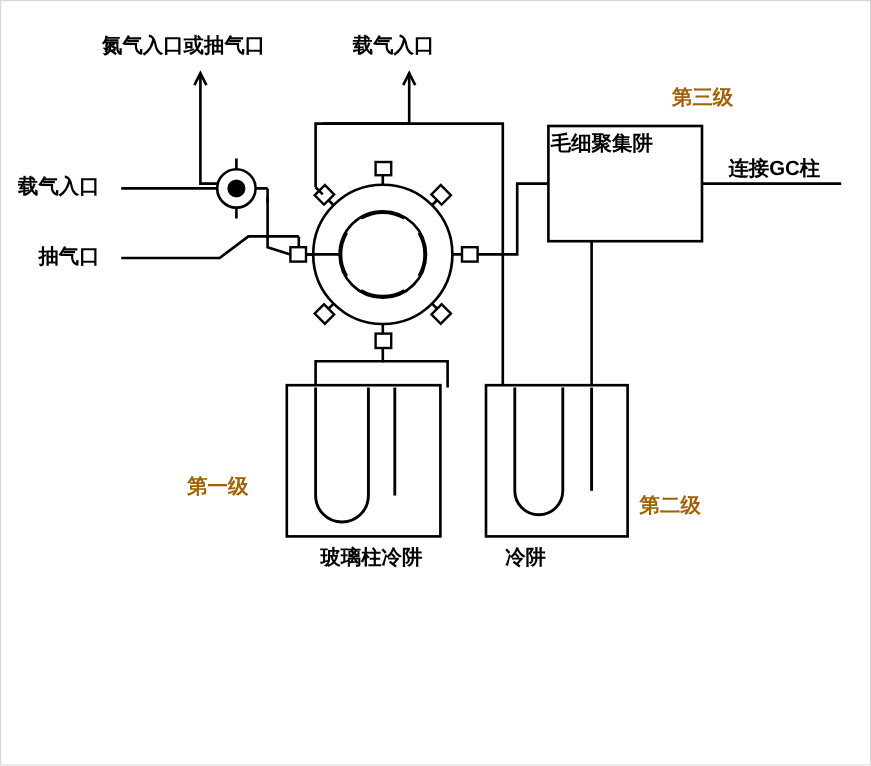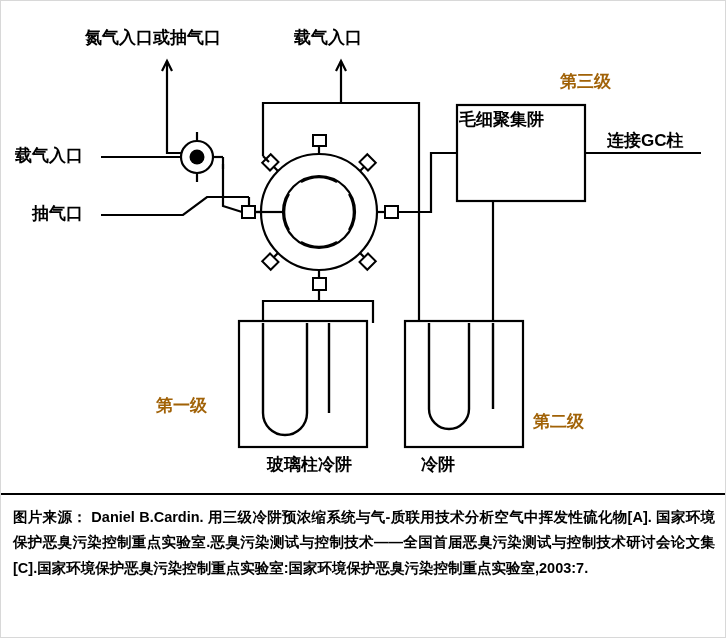--- a/index.html
+++ b/index.html
@@ -156,17 +156,14 @@
     <div class="lbl" style="left:31px; top:204px;">抽气口</div>
     <div class="lbl" style="left:458px; top:72px;margin-top:38px;">毛细聚集阱</div>
     <div class="lbl red" style="left:559px; top:72px;">第三级</div>
     <div class="lbl" style="left:606px; top:131px;">连接GC柱</div>
     <div class="lbl red" style="left:155px; top:396px;text-align:right;">第一级</div>
     <div class="lbl red" style="left:532px; top:412px;">第二级</div>
     <div class="lbl" style="left:234px; top:455px;margin-left:32px;">玻璃柱冷阱</div>
     <div class="lbl" style="left:420px; top:455px;">冷阱</div>
   </div>
 
-  <div class="caption">
-    <span class="cap-text">图片来源： Daniel B.Cardin. 用三级冷阱预浓缩系统与气-质联用技术分析空气中挥发性硫化物[A]. 国家环境保护恶臭污染控制重点实验室.恶臭污染测试与控制技术——全国首届恶臭污染测试与控制技术研讨会论文集[C].国家环境保护恶臭污染控制重点实验室:国家环境保护恶臭污染控制重点实验室,2003:7.</span>
-  </div>
 
 </div>
 
 </body></html>

